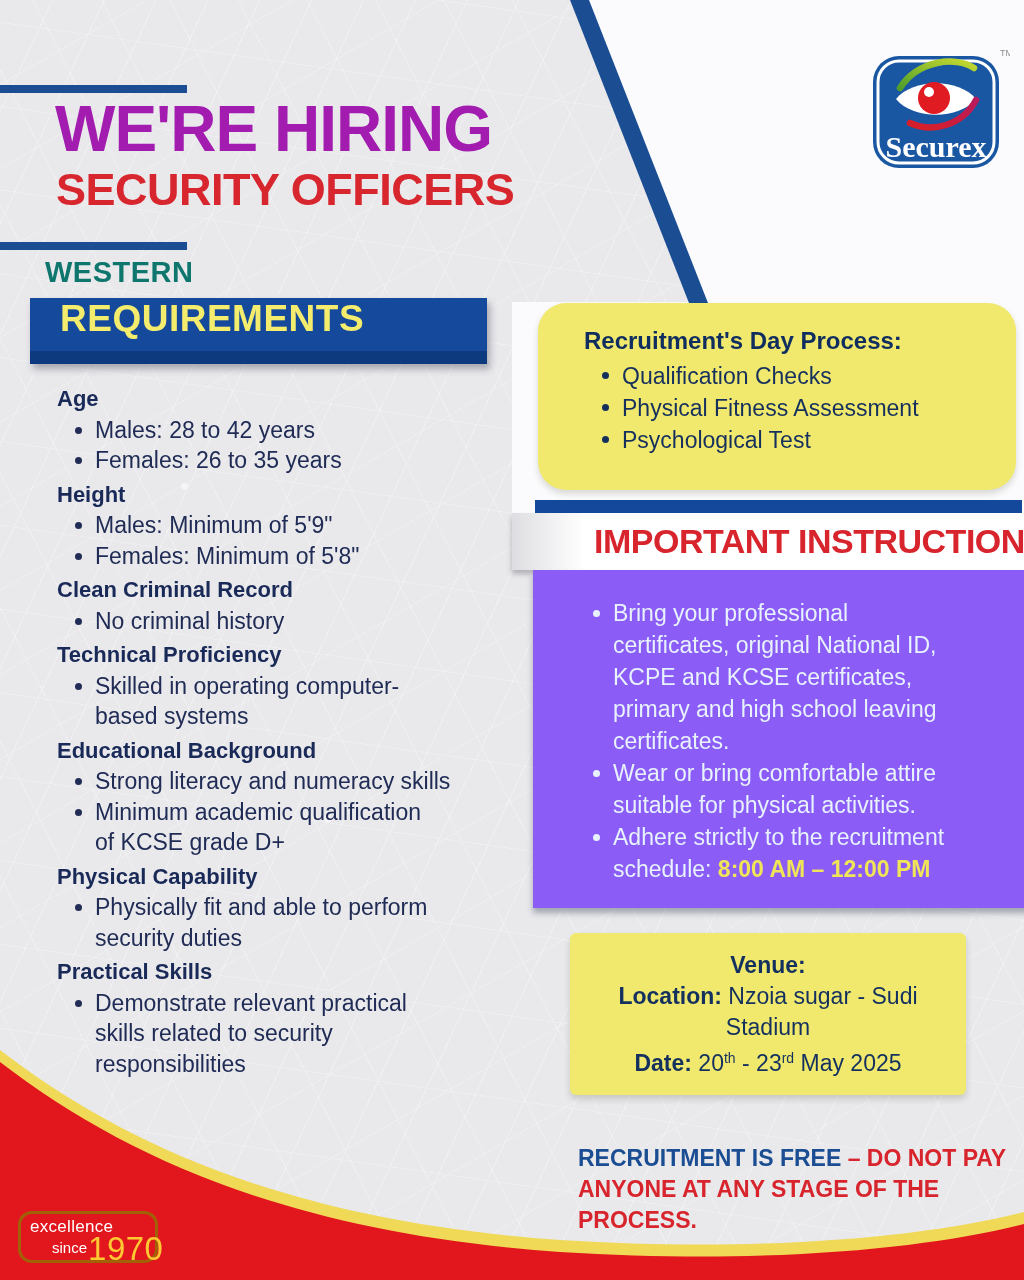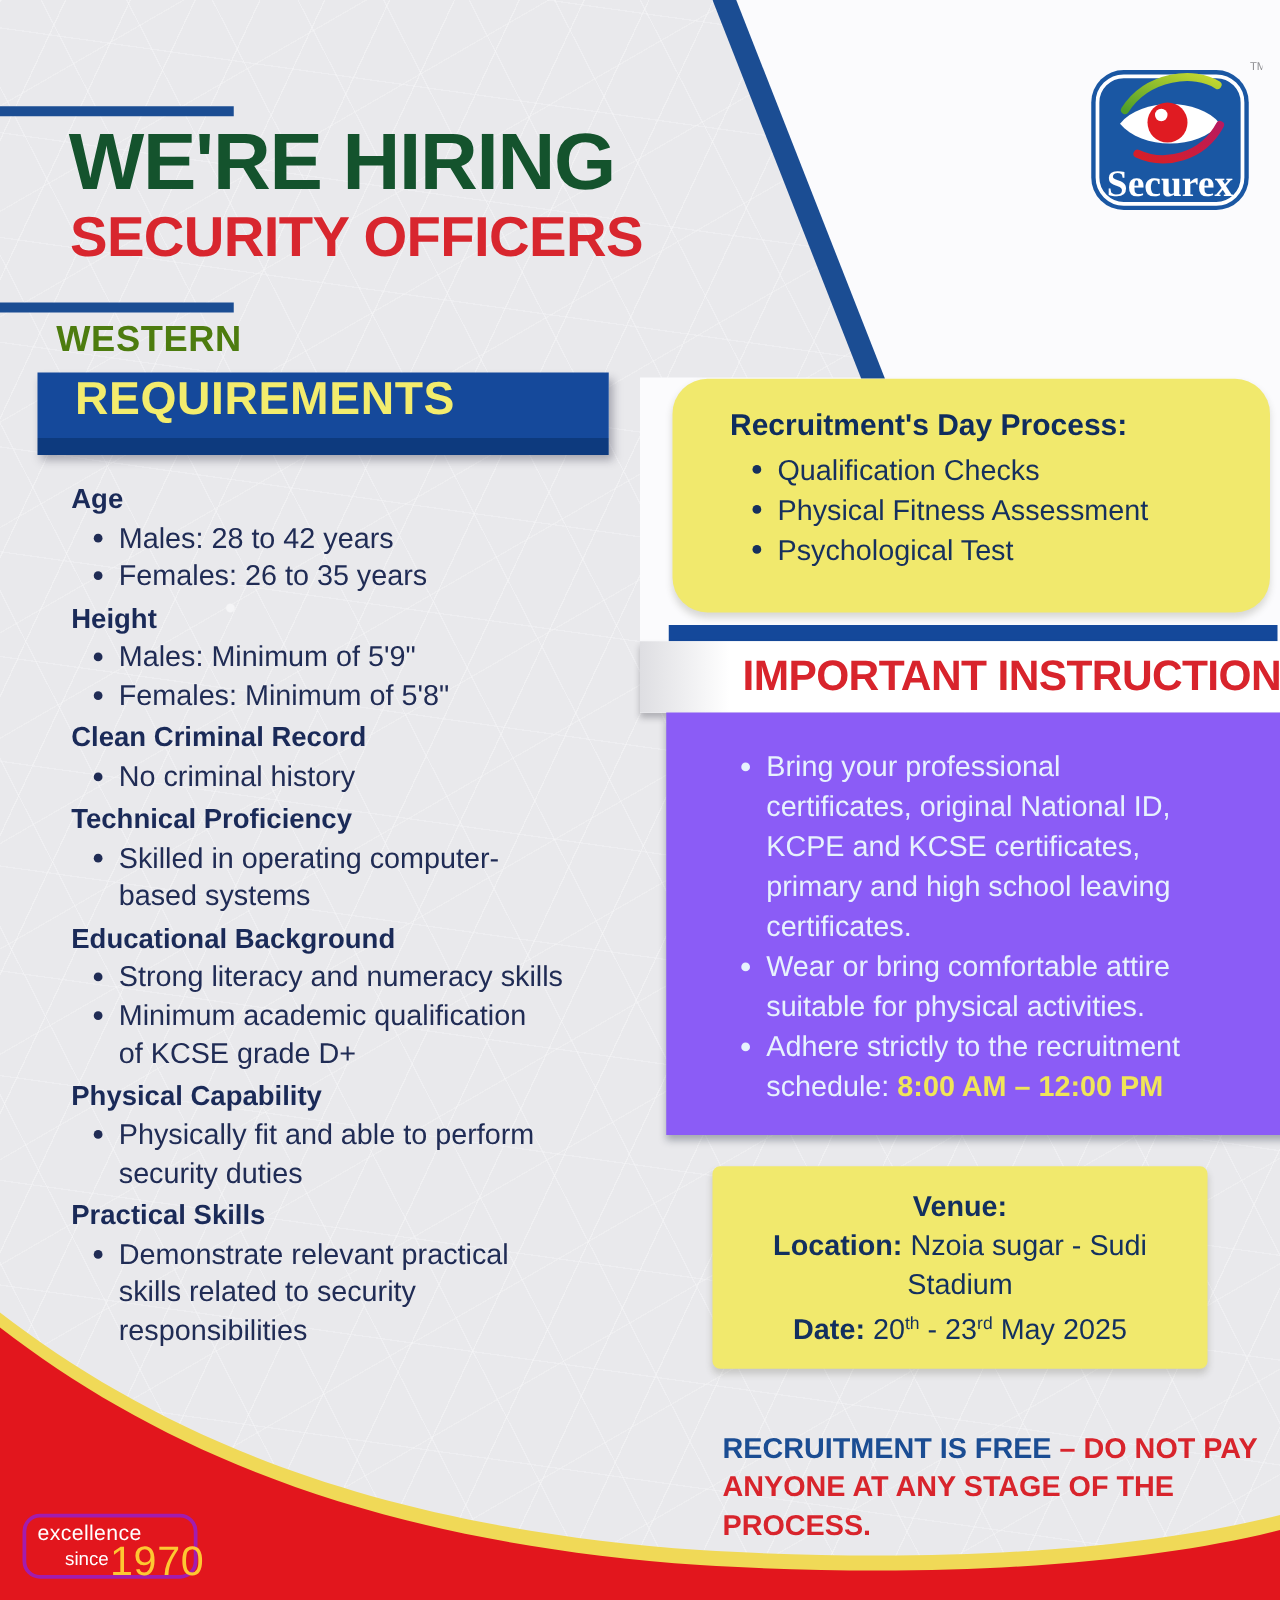--- a/index.html
+++ b/index.html
@@ -25,23 +25,23 @@
     position:absolute;inset:0;background:#fbfbfd;
     clip-path:polygon(578px 0, 1024px 0, 1024px 570px, 512px 570px, 512px 302px, 690px 302px);
   }
   .diag-stripe{
     position:absolute;inset:0;background:#1b4d93;
     clip-path:polygon(570px 0, 589px 0, 708px 303px, 689px 303px);
   }
   .rule{position:absolute;left:0;width:187px;height:8px;background:#1b4d93;}
   .rule-top{top:85px}
   .rule-mid{top:242px}
-  .headline{position:absolute;left:55px;top:92px;font-size:64px;font-weight:bold;color:#14532d;letter-spacing:-1px;white-space:nowrap;text-align:right;}
+  .headline{position:absolute;left:55px;top:92px;font-size:64px;font-weight:bold;color:#a21caf;letter-spacing:-1px;white-space:nowrap;text-align:right;}
   .subheadline{position:absolute;left:56px;top:164px;font-size:45px;font-weight:bold;color:#d8262e;letter-spacing:-.5px;white-space:nowrap;}
-  .region{position:absolute;left:45px;top:256px;font-size:29px;font-weight:bold;color:#4d7c0f;letter-spacing:.5px;}
+  .region{position:absolute;left:45px;top:256px;font-size:29px;font-weight:bold;color:#0f766e;letter-spacing:.5px;}
 
   .req-banner{
     position:absolute;left:30px;top:298px;width:457px;height:66px;box-sizing:border-box;
     background:linear-gradient(#15499b,#15499b 80%,#0d3a7e 80%);
     box-shadow:3px 5px 7px rgba(40,40,60,.35);
     display:flex;padding-left:30px;
   }
   .req-banner-text{font-size:37px;font-weight:bold;color:#f3ec6d;letter-spacing:.5px;}
 
   .req-list{position:absolute;left:57px;top:384px;width:452px;color:#202c55;font-size:23px;line-height:30.5px;}
@@ -89,21 +89,21 @@
   .sup{font-size:14px;vertical-align:8px;}
 
   .warning{position:absolute;left:578px;top:1112px;width:442px;font-size:23px;font-weight:bold;line-height:31px;white-space:pre-line;}
   .warn-free{color:#1b4d93;}
   .warn-pay{color:#d8242c;}
 
   .swoosh-svg{position:absolute;left:0;top:0;}
 
   .badge{
     position:absolute;left:18px;top:1211px;width:140px;height:52px;box-sizing:border-box;
-    border:3px solid #a21caf;border-radius:14px;color:#fff;padding:4px 6px 0 9px;
+    border:3px solid #a16207;border-radius:14px;color:#fff;padding:4px 6px 0 9px;
   }
   .badge-row1{font-size:17px;line-height:17px;letter-spacing:.3px;}
   .badge-row2{display:flex;align-items:flex-end;}
   .badge-since{font-size:15px;line-height:15px;margin-left:22px;margin-bottom:7px;}
   .badge-year{font-size:33px;line-height:27px;color:#fdc832;margin-left:1px;letter-spacing:.5px;}
 
   .logo{position:absolute;left:868px;top:44px;}
 </style>
 </head>
 <body>

